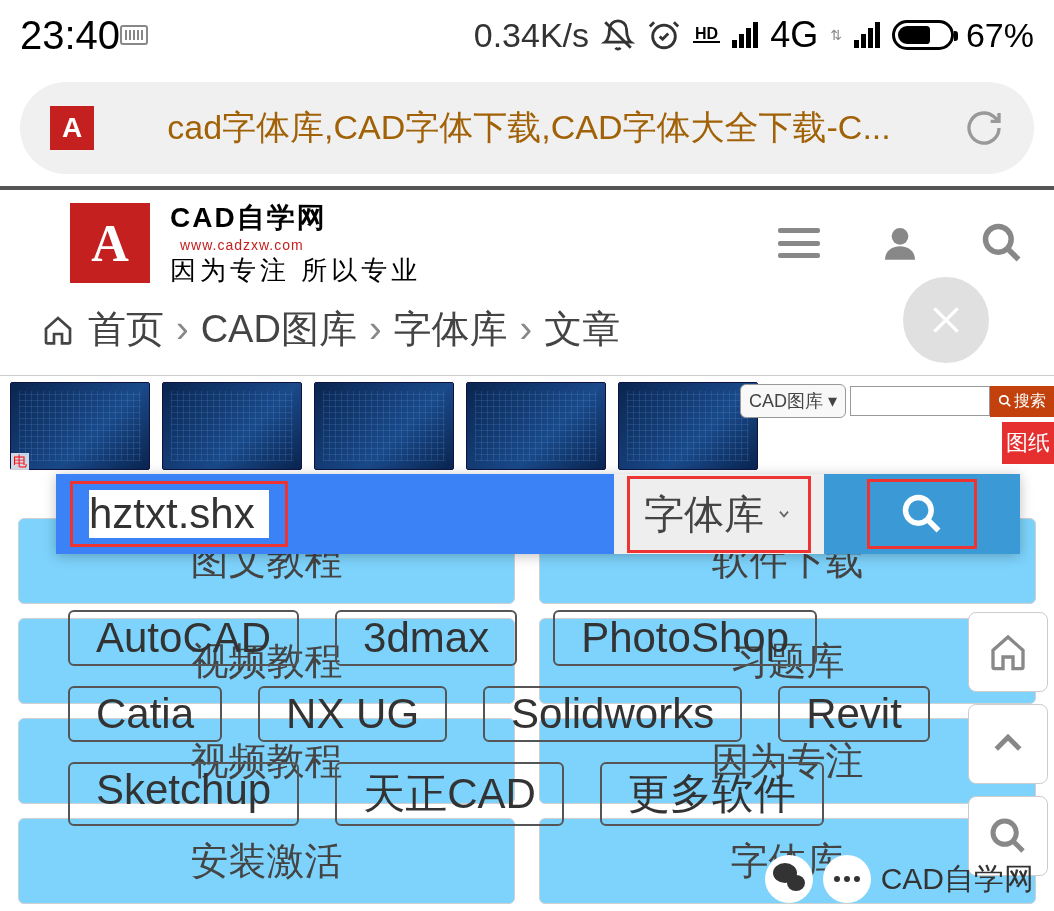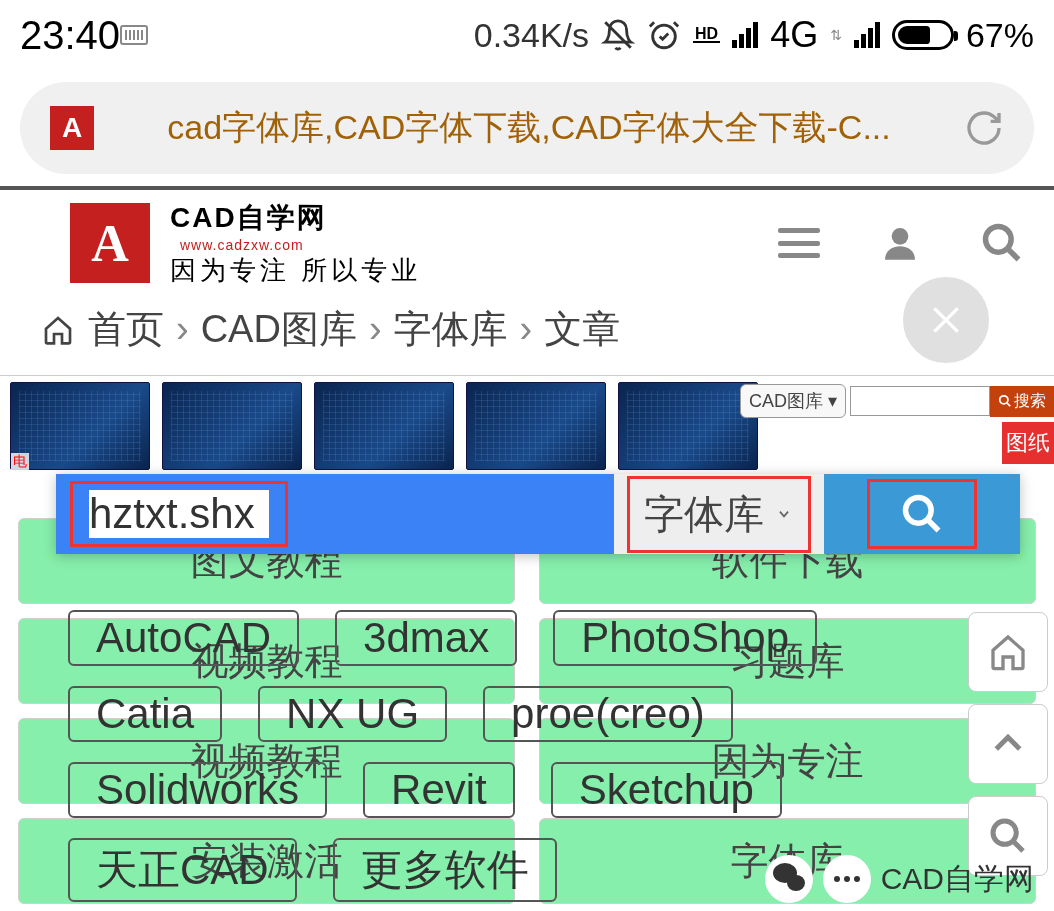--- a/index.html
+++ b/index.html
@@ -52,21 +52,21 @@
 .thumb::after { content: ''; position: absolute; inset: 8px; background: repeating-linear-gradient(0deg, rgba(120,180,255,.15) 0 1px, transparent 1px 6px), repeating-linear-gradient(90deg, rgba(120,180,255,.15) 0 1px, transparent 1px 6px); }
 .thumb-label { position: absolute; bottom: -2px; left: 0; font-size: 14px; color: #f00; background: rgba(255,255,255,.8); padding: 0 2px; }
 .search-right { position: absolute; right: 0; top: 8px; display: flex; align-items: center; }
 .cad-select { border: 1px solid #999; border-radius: 6px; font-size: 18px; padding: 4px 8px; background: #f8f8f8; color: #444; }
 .small-search { width: 140px; height: 30px; border: 1px solid #999; background: #fff; margin-left: 4px; }
 .small-search-btn { background: #c2410c; color: #fff; font-size: 16px; padding: 5px 8px; display: flex; align-items: center; gap: 2px; }
 .red-tag { position: absolute; right: 0; top: 46px; background: #e63030; color: #fff; font-size: 22px; padding: 6px 4px; }
 
 
 .cards { position: absolute; top: 518px; left: 18px; right: 18px; display: grid; grid-template-columns: 1fr 1fr; gap: 14px 24px; z-index: 1; }
-.card { height: 86px; background: #86efac; border: 1px solid #d0d0d0; border-radius: 6px; display: flex; align-items: center; justify-content: center; font-size: 38px; color: #444; }
+.card { height: 86px; background: #7dd3fc; border: 1px solid #d0d0d0; border-radius: 6px; display: flex; align-items: center; justify-content: center; font-size: 38px; color: #444; }
 
 
 .float-col { position: absolute; right: 6px; top: 612px; display: flex; flex-direction: column; gap: 12px; z-index: 2; }
 .float-btn { width: 80px; height: 80px; background: #fff; border: 1px solid #ccc; border-radius: 8px; display: flex; align-items: center; justify-content: center; color: #888; }
 
 
 .overlay-close { position: absolute; top: 274px; right: 62px; width: 92px; height: 92px; border: 3px solid #fff; border-radius: 50%; display: flex; align-items: center; justify-content: center; color: #fff; font-size: 44px; z-index: 20; background: rgba(0,0,0,.12); }
 
 .search-panel { position: absolute; top: 442px; left: 56px; width: 964px; height: 80px; background: #3b82f6; box-shadow: 0 2px 12px rgba(0,0,0,.25); display: flex; z-index: 15; margin-top: 32px; }
 .search-input-wrap { flex: 1; padding: 10px 14px; display: flex; align-items: center; }
@@ -275,21 +275,20 @@
     </div>
   </div>
 </div>
 
 <div class="tags">
   <div class="tag">AutoCAD</div>
   <div class="tag">3dmax</div>
   <div class="tag">PhotoShop</div>
   <div class="tag">Catia</div>
   <div class="tag">NX UG</div>
-  <div class="tag">proe(creo)</div>
   <div class="tag">Solidworks</div>
   <div class="tag">Revit</div>
   <div class="tag">Sketchup</div>
   <div class="tag">天正CAD</div>
   <div class="tag">更多软件</div>
 </div>
 
 <div class="wechat">
   <span class="wechat-ic"></span>
   <span class="three-dot">

